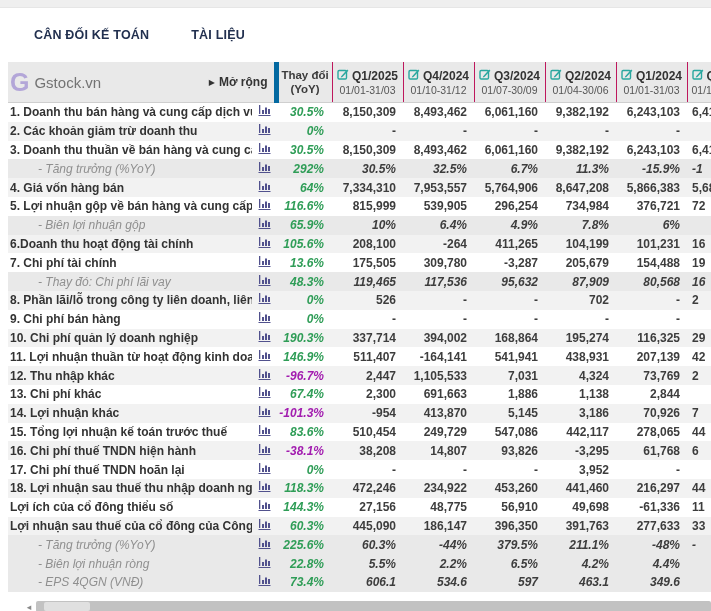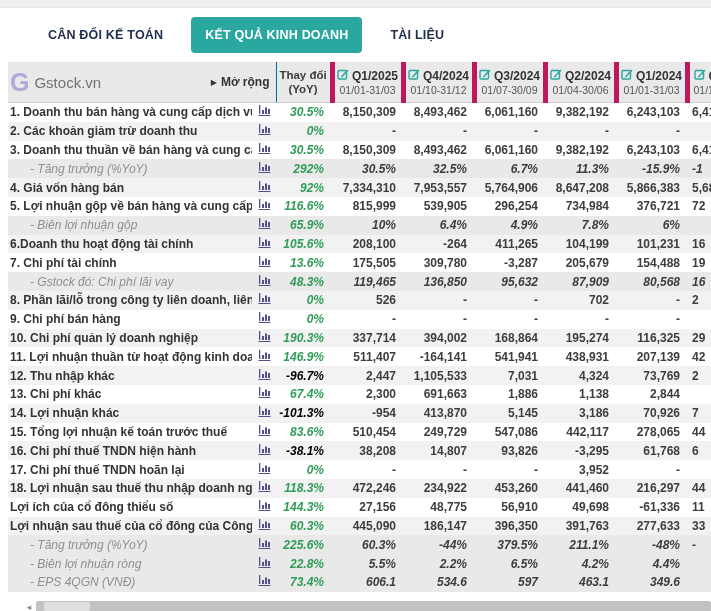--- a/index.html
+++ b/index.html
@@ -1,67 +1,66 @@
 <!DOCTYPE html>
 <html><head>
 <meta charset="utf-8">
 <style>
   html,body{margin:0;padding:0;background:#fff;}
   .page{position:relative;width:711px;height:611px;overflow:hidden;background:#fff;
         font-family:"Liberation Sans","DejaVu Sans",sans-serif;}
   .topstrip{height:7px;background:#efefef;border-bottom:1px solid #e6e6e6;}
   
-  .tabbar{height:54px;display:flex;align-items:center;padding-left:34px;gap:14px;background:#fff;}
+  .tabbar{height:54px;display:flex;align-items:center;padding-left:20px;gap:14px;background:#fff;}
   .tab{font-size:12.5px;font-weight:bold;color:#22304f;letter-spacing:.2px;padding:11px 14px;
        border-radius:4px;cursor:pointer;white-space:nowrap;}
   .tab.active{background:#2aa79f;color:#fff;}
   
   .tablewrap{margin-left:8px;width:703px;overflow:hidden;}
   table.fin{border-collapse:collapse;table-layout:fixed;width:750px;}
   .fin th{background:#e9e9e9;border-bottom:1px solid #cfcfcf;height:40px;padding:0;vertical-align:middle;}
   .brand{text-align:left;}
   .brandin{display:flex;align-items:center;padding:0 6px 0 2px;}
   .logo{font-size:25px;font-weight:bold;color:#b3a6d8;line-height:1;margin-right:5px;}
   .bname{font-size:15px;font-weight:normal;color:#737373;}
   .expand{margin-left:auto;font-size:12px;font-weight:bold;color:#333;cursor:pointer;display:flex;align-items:center;gap:4px;}
   .tri{font-size:8px;color:#333;}
-  .yoyh{font-size:11.5px;font-weight:bold;color:#3c3c3c;text-align:center;border-left:1px solid #0369a1;line-height:1.25;}
-  th.qh{border-left:5px solid #be185d;text-align:center;}
+  .yoyh{font-size:11.5px;font-weight:bold;color:#3c3c3c;text-align:center;border-left:5px solid #0369a1;line-height:1.25;}
+  th.qh{border-left:1px solid #be185d;text-align:center;}
   th.qh .q1{font-size:12px;font-weight:bold;color:#333;white-space:nowrap;display:flex;align-items:center;justify-content:center;gap:3px;}
   th.qh .q2{font-size:10.5px;font-weight:normal;color:#555;white-space:nowrap;margin-top:1px;}
   th.qh.qlast .q1{justify-content:flex-start;padding-left:4px;}
   th.qh.qlast .q2{text-align:left;padding-left:4px;}
   .fin td{height:18.8px;padding:0;font-size:12px;white-space:nowrap;overflow:hidden;vertical-align:middle;}
   tr.even-main{background:#f2f2f2;}
   tr.sub{background:#e9e9e9;}
   td.lbl{font-weight:bold;color:#333;padding-left:2px;}
-  tr.sub td.lbl{font-weight:normal;font-style:italic;color:#8f8f8f;padding-left:22px;}
+  tr.sub td.lbl{font-weight:normal;font-style:italic;color:#8f8f8f;padding-left:30px;}
   td.ic{text-align:center;cursor:pointer;}
   td.yoy{text-align:right;padding-right:8px;font-style:italic;font-weight:bold;}
   td.val{text-align:right;padding-right:7px;font-weight:bold;color:#3d3d3d;}
   td.val.last{text-align:left;padding-left:5px;padding-right:0;}
   .cP{color:#2f9d57;font-style:italic;}
-  .cM{color:#000000;font-style:italic;}
+  .cM{color:#a21caf;font-style:italic;}
   .cI{color:#3c3c3c;font-style:italic;}
   
   .hscroll{margin-top:9px;display:flex;align-items:center;height:12px;}
   .sb-spacer{width:22px;}
   .sb-arrow{width:14px;font-size:9px;color:#8a8a8a;line-height:12px;text-align:center;cursor:pointer;}
   .sb-track{flex:1;height:11px;background:#c2c2c2;position:relative;border-radius:2px;cursor:pointer;}
   .sb-thumb{position:absolute;left:8px;top:1px;height:9px;width:46px;background:#e0e0e0;border-radius:2px;cursor:grab;}
 </style>
 </head>
 <body>
 
 <div class="page">
   <div class="topstrip"></div>
 
   <div class="tabbar" id="tabbar">
       <div class="tab">CÂN ĐỐI KẾ TOÁN</div>
-      <div class="tab active">KẾT QUẢ KINH DOANH</div>
       <div class="tab">TÀI LIỆU</div>
     </div>
 
   <div class="tablewrap">
     <table class="fin">
       <colgroup>
         <col style="width:244px">
           <col style="width:24px">
           <col style="width:56px">
         <col style="width:71px">
@@ -220,21 +219,21 @@
           </tr>
           <tr class="even-main">
             <td class="lbl">4. Giá vốn hàng bán</td>
             <td class="ic"><svg width="13" height="11" viewBox="0 0 13 11">
                 <rect x="1" y="0" width="1.3" height="9" fill="#51518d"></rect>
                 <rect x="4" y="5" width="2" height="4" fill="#51518d"></rect>
                 <rect x="7" y="2.5" width="2" height="6.5" fill="#51518d"></rect>
                 <rect x="10" y="4" width="2" height="5" fill="#51518d"></rect>
                 <rect x="0.5" y="10" width="12" height="1" fill="#51518d"></rect>
               </svg></td>
-            <td class="yoy cP">92%</td>
+            <td class="yoy cP">64%</td>
             <td class="val ">7,334,310</td>
             <td class="val ">7,953,557</td>
             <td class="val ">5,764,906</td>
             <td class="val ">8,647,208</td>
             <td class="val ">5,866,383</td>
             <td class="val  last">5,68</td>
           </tr>
           <tr>
             <td class="lbl">5. Lợi nhuận gộp về bán hàng và cung cấp dịch vụ</td>
             <td class="ic"><svg width="13" height="11" viewBox="0 0 13 11">
@@ -297,31 +296,31 @@
               </svg></td>
             <td class="yoy cP">13.6%</td>
             <td class="val ">175,505</td>
             <td class="val ">309,780</td>
             <td class="val ">-3,287</td>
             <td class="val ">205,679</td>
             <td class="val ">154,488</td>
             <td class="val  last">19</td>
           </tr>
           <tr class="sub">
-            <td class="lbl">- Gstock đó: Chi phí lãi vay</td>
+            <td class="lbl">- Thay đó: Chi phí lãi vay</td>
             <td class="ic"><svg width="13" height="11" viewBox="0 0 13 11">
                 <rect x="1" y="0" width="1.3" height="9" fill="#51518d"></rect>
                 <rect x="4" y="5" width="2" height="4" fill="#51518d"></rect>
                 <rect x="7" y="2.5" width="2" height="6.5" fill="#51518d"></rect>
                 <rect x="10" y="4" width="2" height="5" fill="#51518d"></rect>
                 <rect x="0.5" y="10" width="12" height="1" fill="#51518d"></rect>
               </svg></td>
             <td class="yoy cP">48.3%</td>
             <td class="val cI">119,465</td>
-            <td class="val cI">136,850</td>
+            <td class="val cI">117,536</td>
             <td class="val cI">95,632</td>
             <td class="val cI">87,909</td>
             <td class="val cI">80,568</td>
             <td class="val cI last">16</td>
           </tr>
           <tr class="even-main">
             <td class="lbl">8. Phần lãi/lỗ trong công ty liên doanh, liên kết</td>
             <td class="ic"><svg width="13" height="11" viewBox="0 0 13 11">
                 <rect x="1" y="0" width="1.3" height="9" fill="#51518d"></rect>
                 <rect x="4" y="5" width="2" height="4" fill="#51518d"></rect>

